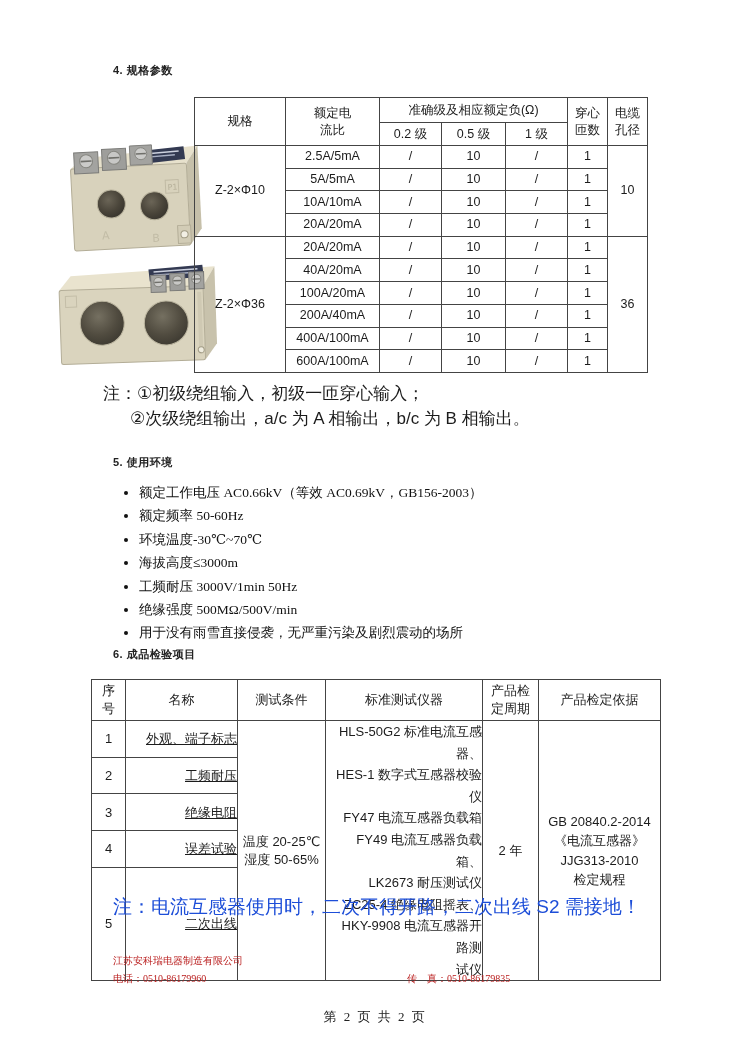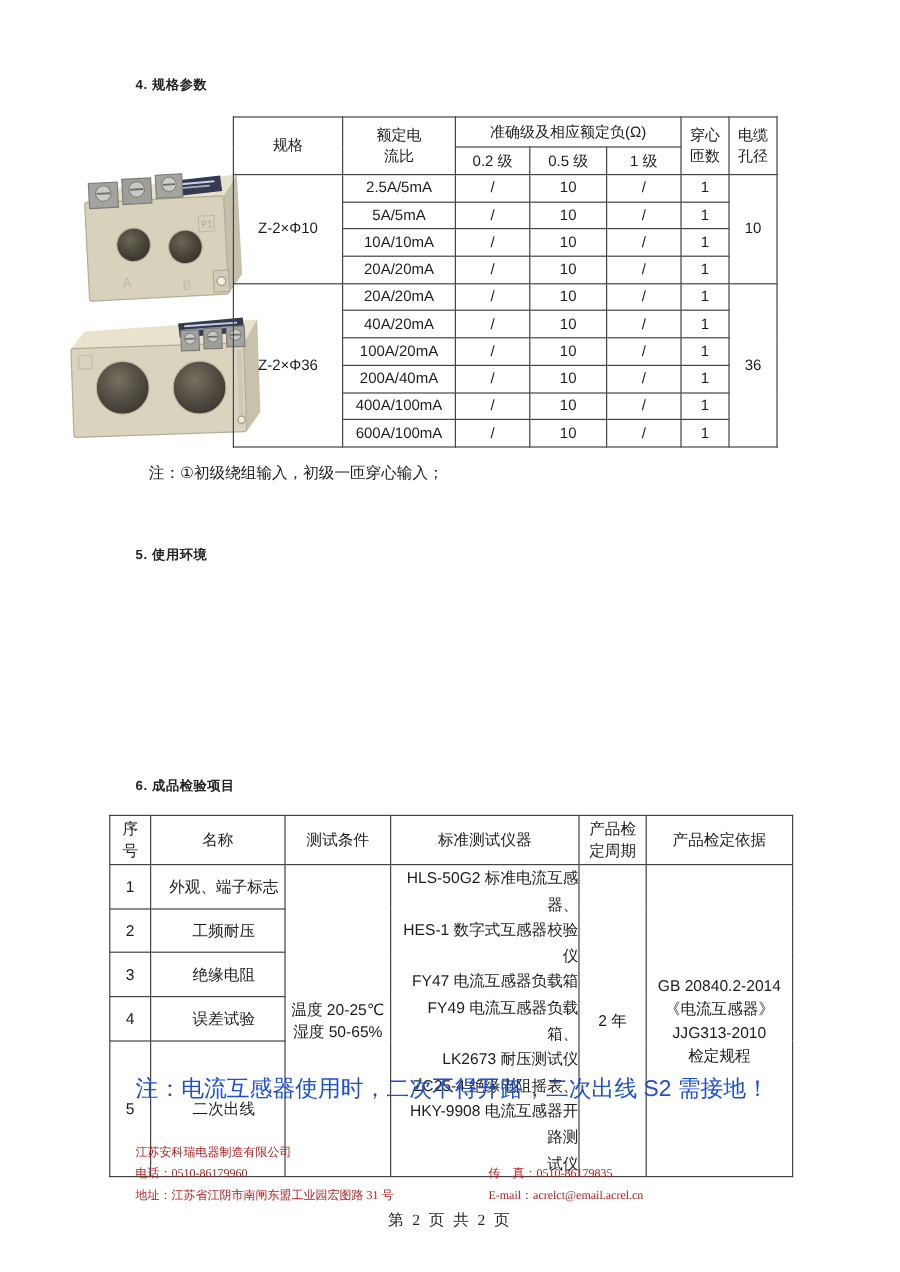--- a/index.html
+++ b/index.html
@@ -9,25 +9,25 @@
   .sec-title{font-size:11px;font-weight:bold;color:#222;letter-spacing:.5px;}
   
   table{border-collapse:collapse;table-layout:fixed;}
   .t1{position:absolute;left:194px;top:97px;width:453px;font-size:12.5px;}
   .t2{position:absolute;left:91px;top:679px;width:569px;font-size:13px;}
   th,td{border:1px solid #444;padding:0;text-align:center;vertical-align:middle;
         font-weight:normal;color:#1c1c1c;line-height:1.35;}
   .pre{white-space:pre-line;}
   .t1 .hr1{height:25px}.t1 .hr2{height:23px}.t1 .dr{height:22.7px}
   .t2 .hr{height:41px}.t2 .r{height:24px}.t2 .rl{height:74px}
-  .t2 .name-cell{text-align:center;padding-left:10px;}
+  .t2 .name-cell{text-align:right;padding-left:10px;text-decoration:underline;}
   .t2 .instr-cell{text-align:right;padding-left:8px;line-height:21.6px;}
   .t2 .basis-cell{line-height:19.5px;}
   
-  .note1{left:124px;top:381px;font-size:13px;line-height:25px;}
+  .note1{left:103px;top:381px;font-size:17px;line-height:25px;}
   .note1 .l2{margin-left:27px;}
   .envlist{left:113px;top:481px;}
   .envlist ul{margin:0;padding:0 0 0 26px;list-style:disc;}
   .envlist li{font-family:"Liberation Serif","DejaVu Serif",serif;font-size:13.5px;
               line-height:23.4px;color:#111;}
   .note2{left:113px;top:894px;font-size:19px;color:#1d4ed8;}
   
   .footer{left:113px;top:952px;width:540px;font-family:"Liberation Serif","DejaVu Serif",serif;
           font-size:10px;color:#b91c1c;line-height:18px;}
   .footer .row{position:relative;height:18px;}
@@ -238,23 +238,35 @@
         <td>/</td>
         <td>10</td>
         <td>/</td>
         <td>1</td>
       </tr>
     </tbody>
   </table>
 
   <div class="abs note1">
     <div>注：①初级绕组输入，初级一匝穿心输入；</div>
+    <div class="l2">②次级绕组输出，a/c 为 A 相输出，b/c 为 B 相输出。</div>
   </div>
 
   <div class="abs sec-title" style="left:113px;top:455px;">5. 使用环境</div>
+  <div class="abs envlist">
+    <ul>
+      <li>额定工作电压 AC0.66kV（等效 AC0.69kV，GB156-2003）</li>
+      <li>额定频率 50-60Hz</li>
+      <li>环境温度-30℃~70℃</li>
+      <li>海拔高度≤3000m</li>
+      <li>工频耐压 3000V/1min 50Hz</li>
+      <li>绝缘强度 500MΩ/500V/min</li>
+      <li>用于没有雨雪直接侵袭，无严重污染及剧烈震动的场所</li>
+    </ul>
+  </div>
 
   <div class="abs sec-title" style="left:113px;top:647px;">6. 成品检验项目</div>
 
   <table class="t2">
     <colgroup>
       <col style="width:34px">
         <col style="width:112px">
         <col style="width:88px">
       <col style="width:157px">
         <col style="width:56px">
@@ -312,20 +324,16 @@
   </table>
 
   <div class="abs note2">注：电流互感器使用时，二次不得开路，二次出线 S2 需接地！</div>
 
   <div class="abs footer">
     <div class="row">江苏安科瑞电器制造有限公司</div>
     <div class="row">
       <span>电话：</span><span>0510-86179960</span>
       <span class="rcol"><span>传　真：</span><span>0510-86179835</span></span>
     </div>
-    <div class="row">
-      <span>地址：</span><span>江苏省江阴市南闸东盟工业园宏图路 31 号</span>
-      <span class="rcol"><span>E-mail：</span><span>acrelct@email.acrel.cn</span></span>
-    </div>
   </div>
   <div class="abs pageno">第 2 页 共 2 页</div>
 
 </div>
 
 </body></html>

